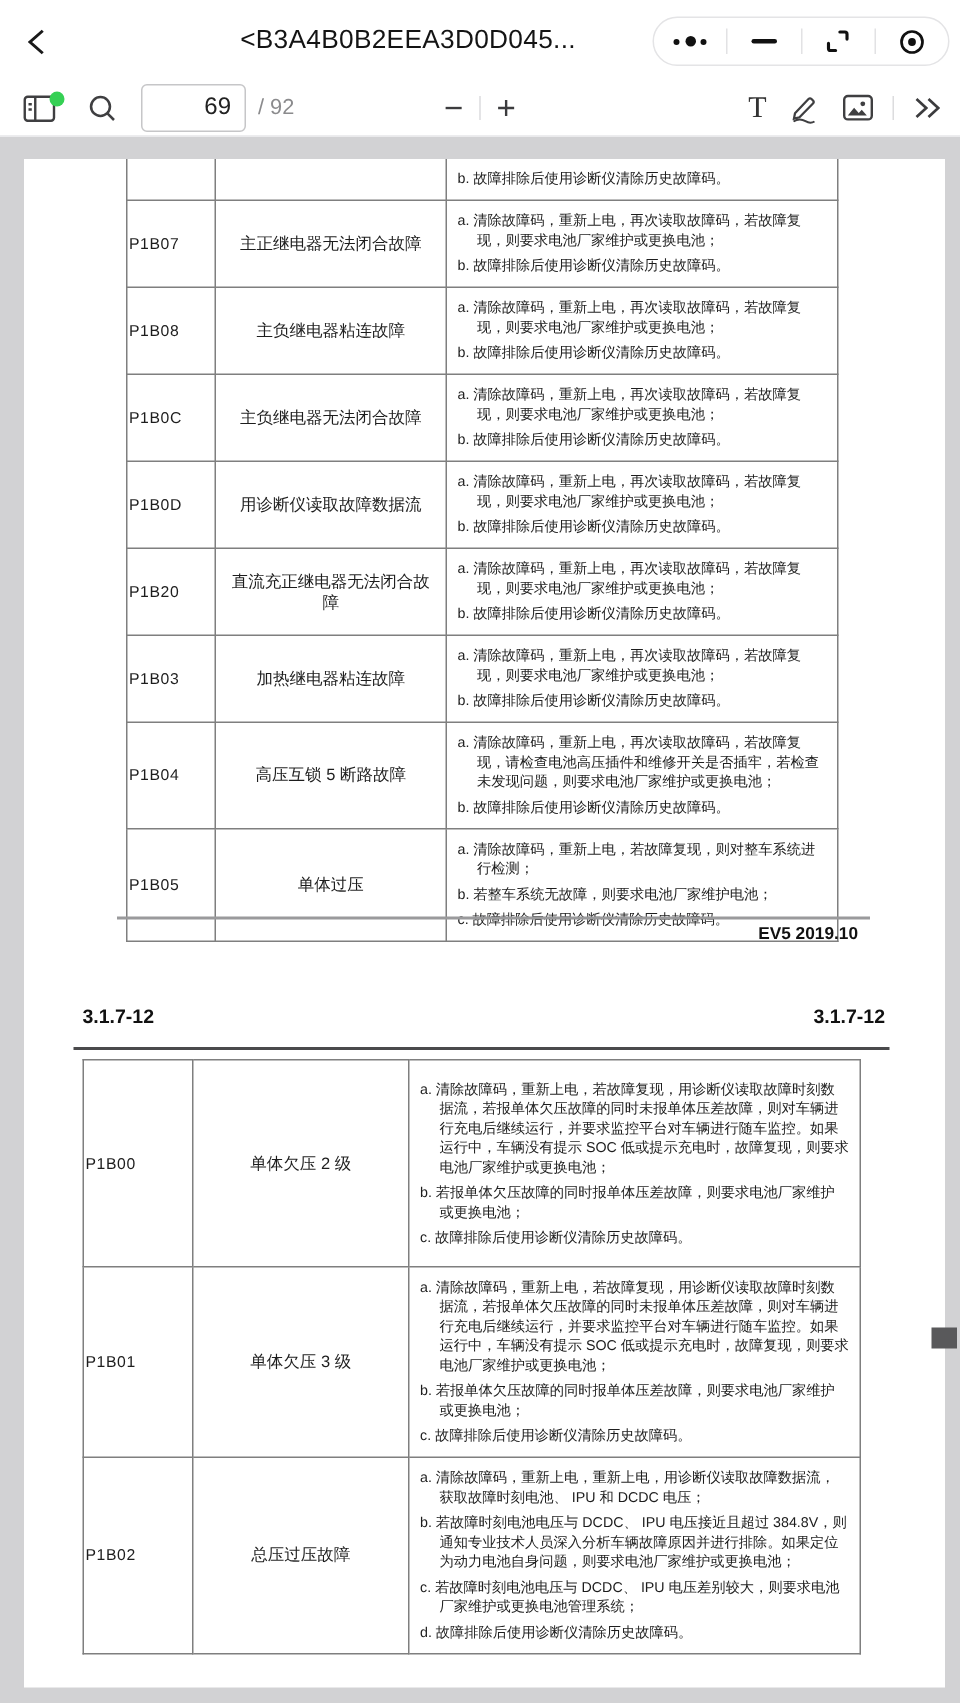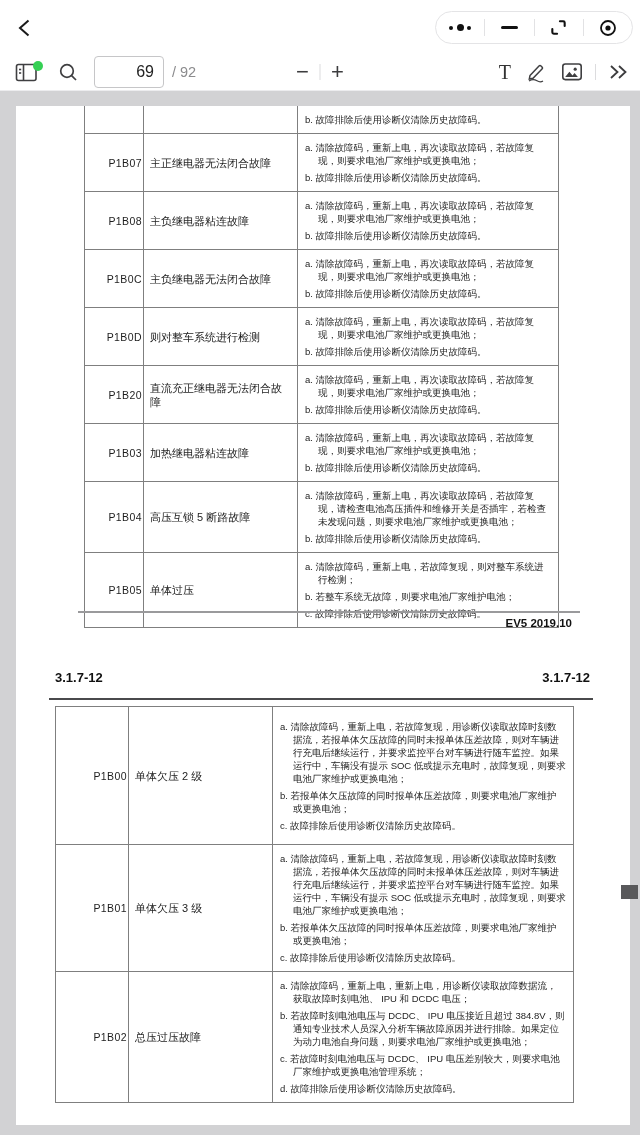--- a/index.html
+++ b/index.html
@@ -39,22 +39,22 @@
   .docarea{position:absolute;top:90px;left:0;width:640px;height:1045px;overflow:hidden;margin-top:16px;}
   .page{position:absolute;left:16px;width:614px;background:#fff;overflow:hidden;}
   .page1{top:0;height:550px;}
   .page2{top:541px;height:478px;}
 
   table.dtc{border-collapse:collapse;table-layout:fixed;position:absolute;background:#fff;}
   table.dtc td{border:1px solid #7f7f7f;color:#1d1d1d;vertical-align:middle;overflow:hidden;}
   table.cut, table.cut tr.cut td{border-top:0;}
   .t1{left:68px;top:0;width:474px;}
   .t2{left:39px;top:59px;width:518px;}
-  td.code{text-align:right;font-size:10.5px;letter-spacing:.4px;}
-  td.desc{text-align:left;font-size:11px;line-height:14px;padding:2px 6px;}
+  td.code{text-align:left;font-size:10.5px;letter-spacing:.4px;}
+  td.desc{text-align:center;font-size:11px;line-height:14px;padding:2px 6px;}
   td.meth{padding:3px 7px;}
   .mi{font-size:9.5px;line-height:13px;margin:4px 0;padding-left:13px;text-indent:-13px;}
   td.thc{text-align:center;font-size:11px;color:#111;}
 
   .foot-rule{position:absolute;left:62px;right:50px;top:505px;height:2px;background:#9a9a9c;}
   .foot-text{position:absolute;right:58px;top:511px;font-size:11.5px;font-weight:bold;color:#111;}
 
   .sec{position:absolute;top:23px;font-size:13px;font-weight:bold;color:#111;}
   .sec-left{left:39px;}
   .sec-center{left:0;right:0;text-align:center;}
@@ -70,20 +70,21 @@
 <div class="screen">
 
   <header class="appbar">
     <div class="back-btn">
       <span>
         <svg width="22" height="22" viewBox="0 0 22 22">
             <polyline points="14.5,3.5 6,11 14.5,18.5" fill="none" stroke="#1a1a1a" stroke-width="2"></polyline>
           </svg>
       </span>
     </div>
+    <div class="doc-title">&lt;B3A4B0B2EEA3D0D045...</div>
     <div class="capsule">
       <div class="cap-btn">
         <span class="dots">
             <i class="sm"></i>
             <i class="lg"></i>
             <i class="sm"></i>
           </span>
       </div>
       <div class="cap-div"></div>
       <div class="cap-btn">
@@ -210,21 +211,21 @@
         <tr style="height:50px">
           <td class="code">P1B0C</td>
           <td class="desc">主负继电器无法闭合故障</td>
           <td class="meth">
             <div class="mi">a. 清除故障码，重新上电，再次读取故障码，若故障复现，则要求电池厂家维护或更换电池；</div>
             <div class="mi">b. 故障排除后使用诊断仪清除历史故障码。</div>
           </td>
         </tr>
         <tr style="height:50px">
           <td class="code">P1B0D</td>
-          <td class="desc">则对整车系统进行检测</td>
+          <td class="desc">用诊断仪读取故障数据流</td>
           <td class="meth">
             <div class="mi">a. 清除故障码，重新上电，再次读取故障码，若故障复现，则要求电池厂家维护或更换电池；</div>
             <div class="mi">b. 故障排除后使用诊断仪清除历史故障码。</div>
           </td>
         </tr>
         <tr style="height:50px">
           <td class="code">P1B20</td>
           <td class="desc">直流充正继电器无法闭合故障</td>
           <td class="meth">
             <div class="mi">a. 清除故障码，重新上电，再次读取故障码，若故障复现，则要求电池厂家维护或更换电池；</div>

